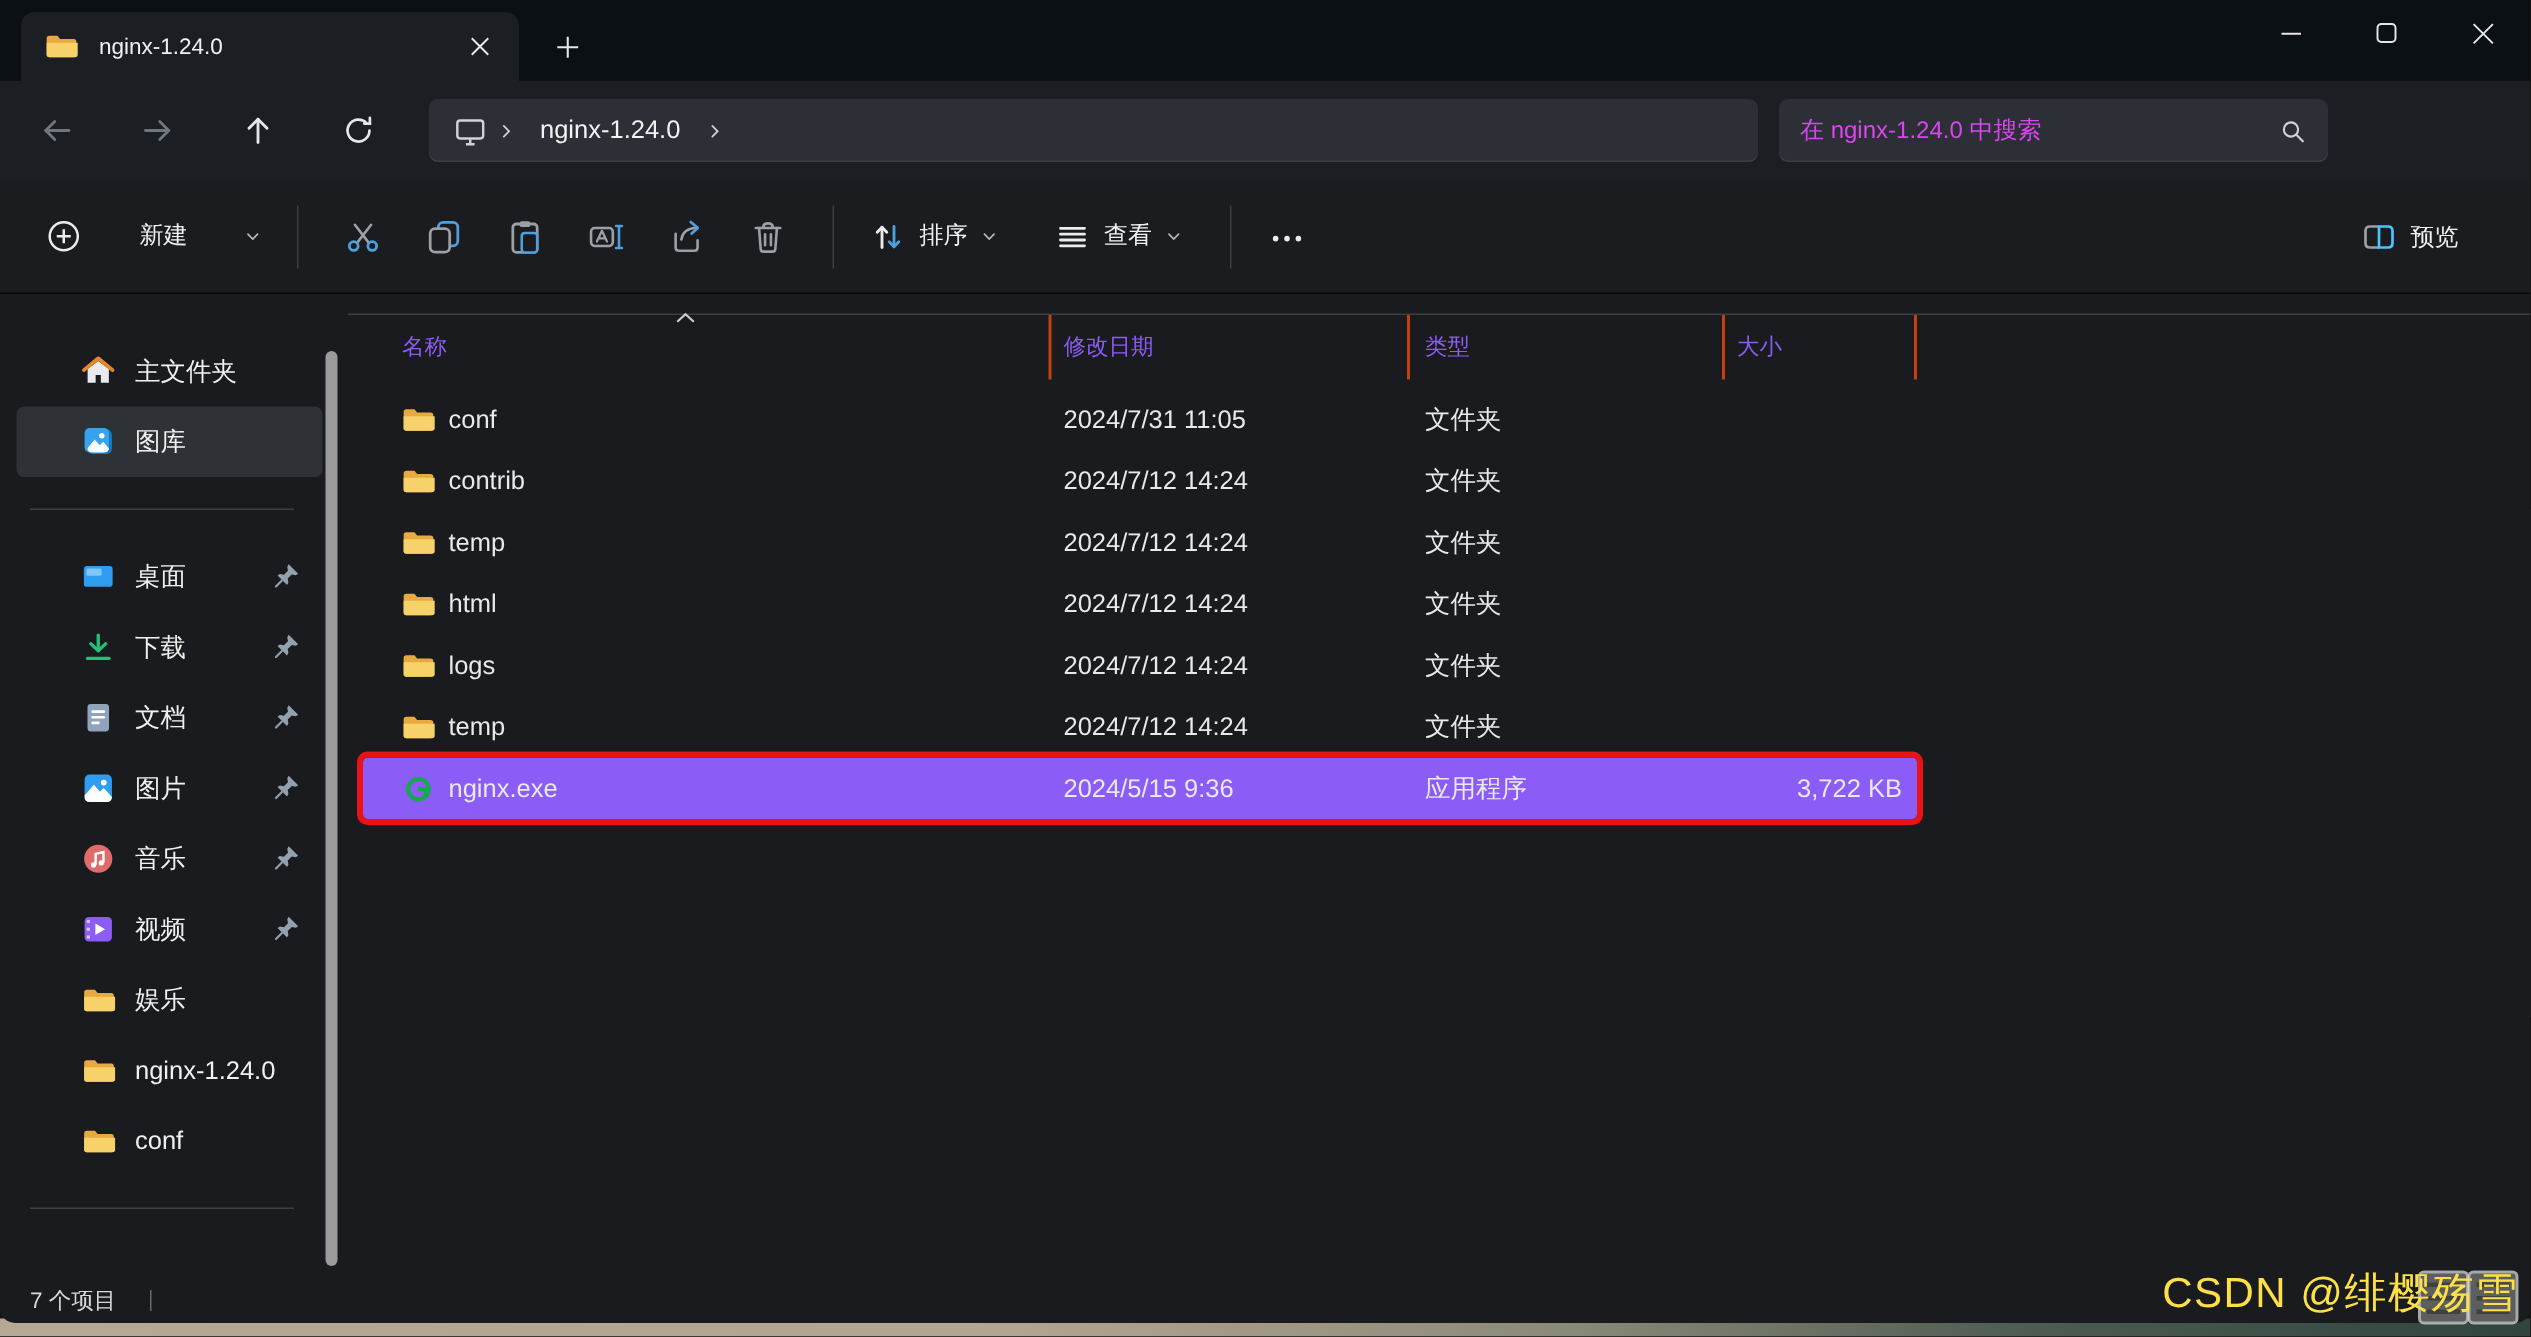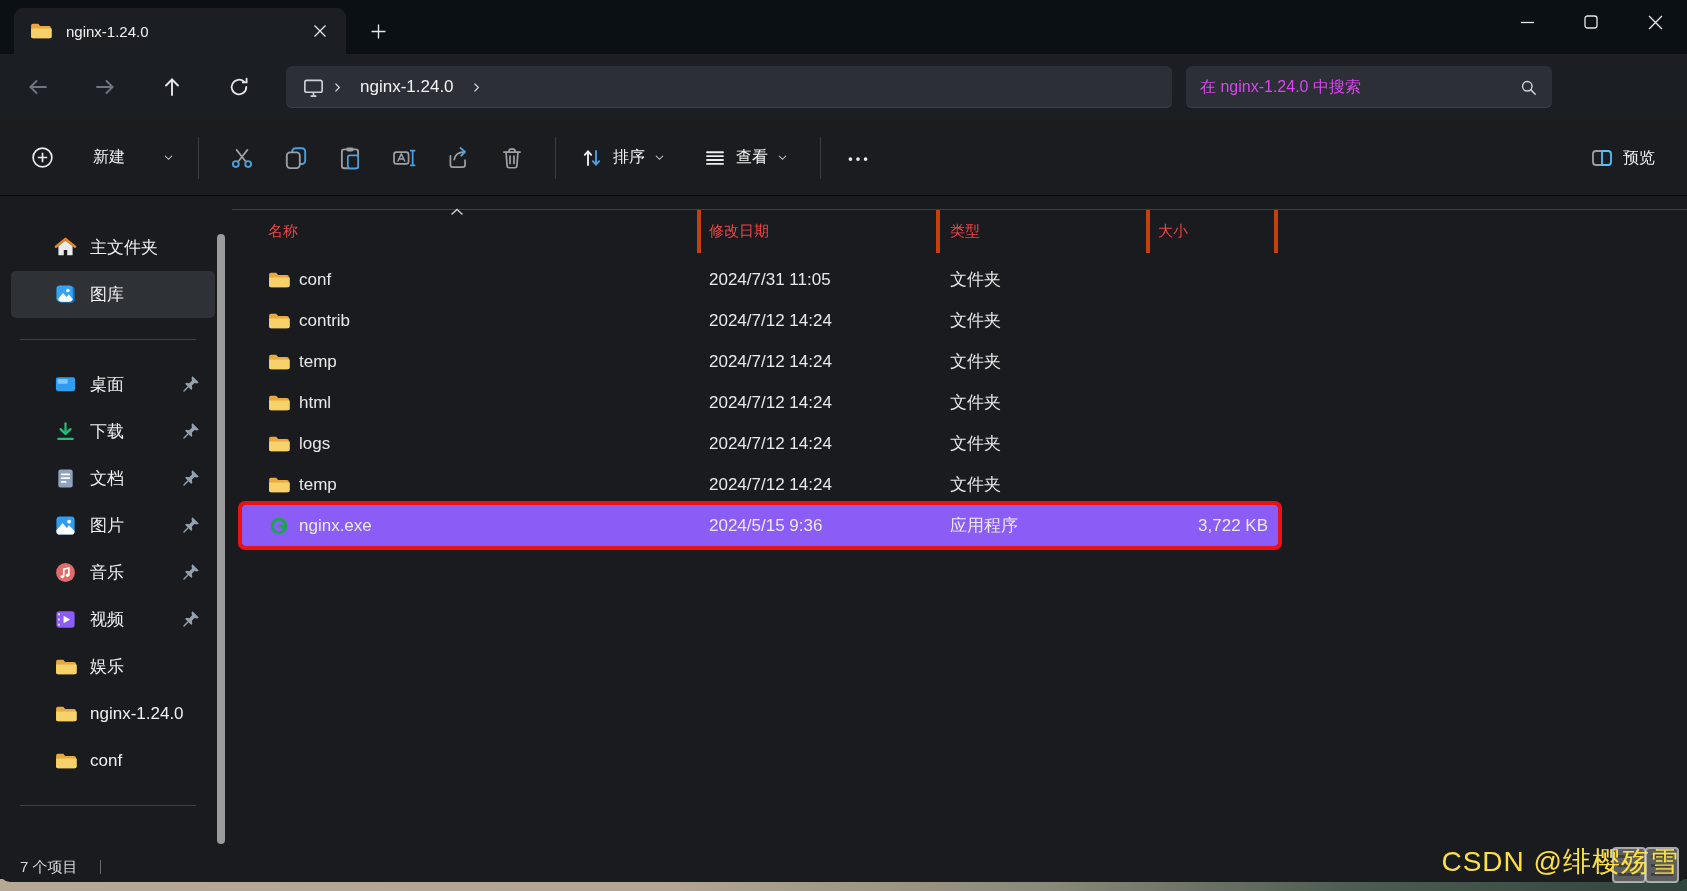--- a/index.html
+++ b/index.html
@@ -38,38 +38,38 @@
 
   
   .toolbar { position:absolute; left:0; top:120px; width:1687px; height:76px; background:#1a1c20;
     border-bottom:1px solid #070809; display:flex; align-items:center; }
   .tb-btn { display:flex; align-items:center; gap:9px; height:44px; padding:0 12px; border-radius:5px; }
   .tb-label { font-size:16px; color:#f0f0f0; }
   .tb-icon { display:flex; align-items:center; justify-content:center; }
   .tb-sep { width:1px; height:42px; background:#3a3d42; margin:0 12px; }
   .tb-new { margin-left:18px;gap:38px; }
   .tb-actions { display:flex; align-items:center; gap:28px; padding:0 18px; }
-  .tb-right { position:absolute; right:20px; top:16px; }
+  .tb-right { position:absolute; right:36px; top:16px; }
 
   
   .content { position:absolute; left:0; top:196px; width:1687px; height:656px; background:#191b1e; }
 
   .sidebar { position:absolute; left:8px; top:0; width:210px; height:656px; padding-top:28px; }
   .sb-item { position:relative; height:47px; display:flex; align-items:center; padding-left:43px; border-radius:5px; margin:0 3px; }
   .sb-item.selected { background:#2e3136; }
   .sb-icon { width:23px; height:23px; display:flex; align-items:center; justify-content:center; }
   .sb-label { font-size:17px; color:#f0f0f0; margin-left:13px; white-space:nowrap; }
   .sb-pin { position:absolute; right:14px; top:13px; }
   .sb-divider { height:1px; background:#3d4044; margin:21px 22px 21px 12px; }
   .sb-scrollbar { position:absolute; left:217px; top:38px; width:8px; height:610px; background:#9b9b9b; border-radius:4px; }
 
   .filepane { position:absolute; left:232px; top:0; width:1455px; height:656px; }
   .fp-headwrap { border-top:1px solid #3b3e42; margin-top:13px; position:relative; }
   .fp-header { display:flex; margin-left:10px; height:43px; align-items:center; }
-  .fp-hcell { height:43px; display:flex; align-items:center; font-size:15px; color:#ef4444; border-right:4px solid #c2410c; }
+  .fp-hcell { height:43px; display:flex; align-items:center; font-size:15px; color:#8b5cf6; border-right:2px solid #c2410c; }
   .fp-hcell.c0 { width:459px; padding-left:26px; }
   .fp-hcell.c1 { width:239px; padding-left:8px; }
   .fp-hcell.c2 { width:210px; padding-left:10px;text-align:center; }
   .fp-hcell.c3 { width:128px; padding-left:8px; }
   .sort-caret { position:absolute; left:218px; top:-2px; }
   .fp-rows { margin-top:6px; }
   .frow { display:flex; align-items:center; height:41px; margin-left:10px; width:1036px; border-radius:4px; }
   .frow.selected { background:#8b5cf6; outline:4px solid #ea1216; border-radius:3px; }
   .fcell { font-size:17px; color:#e9e9e9; white-space:nowrap; }
   .fcell.c0 { width:459px; display:flex; align-items:center; padding-left:26px; }

